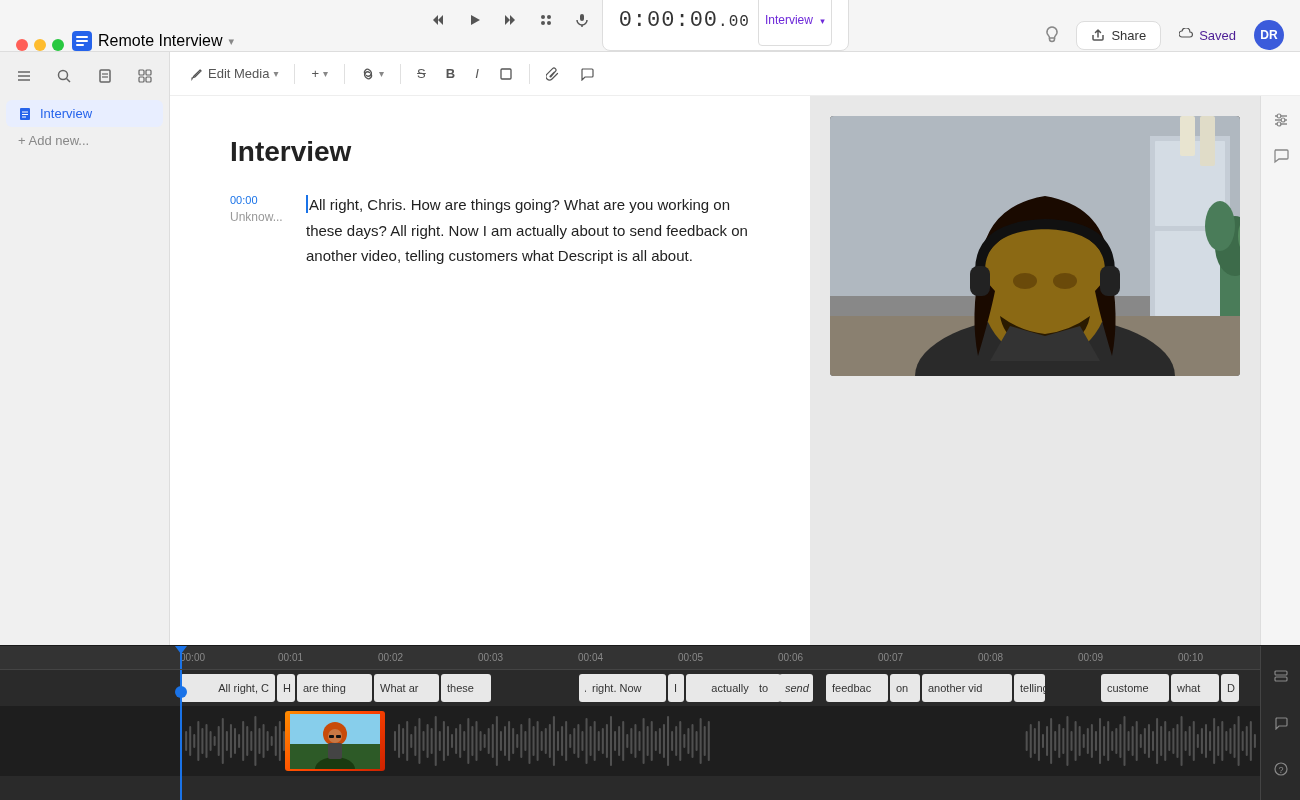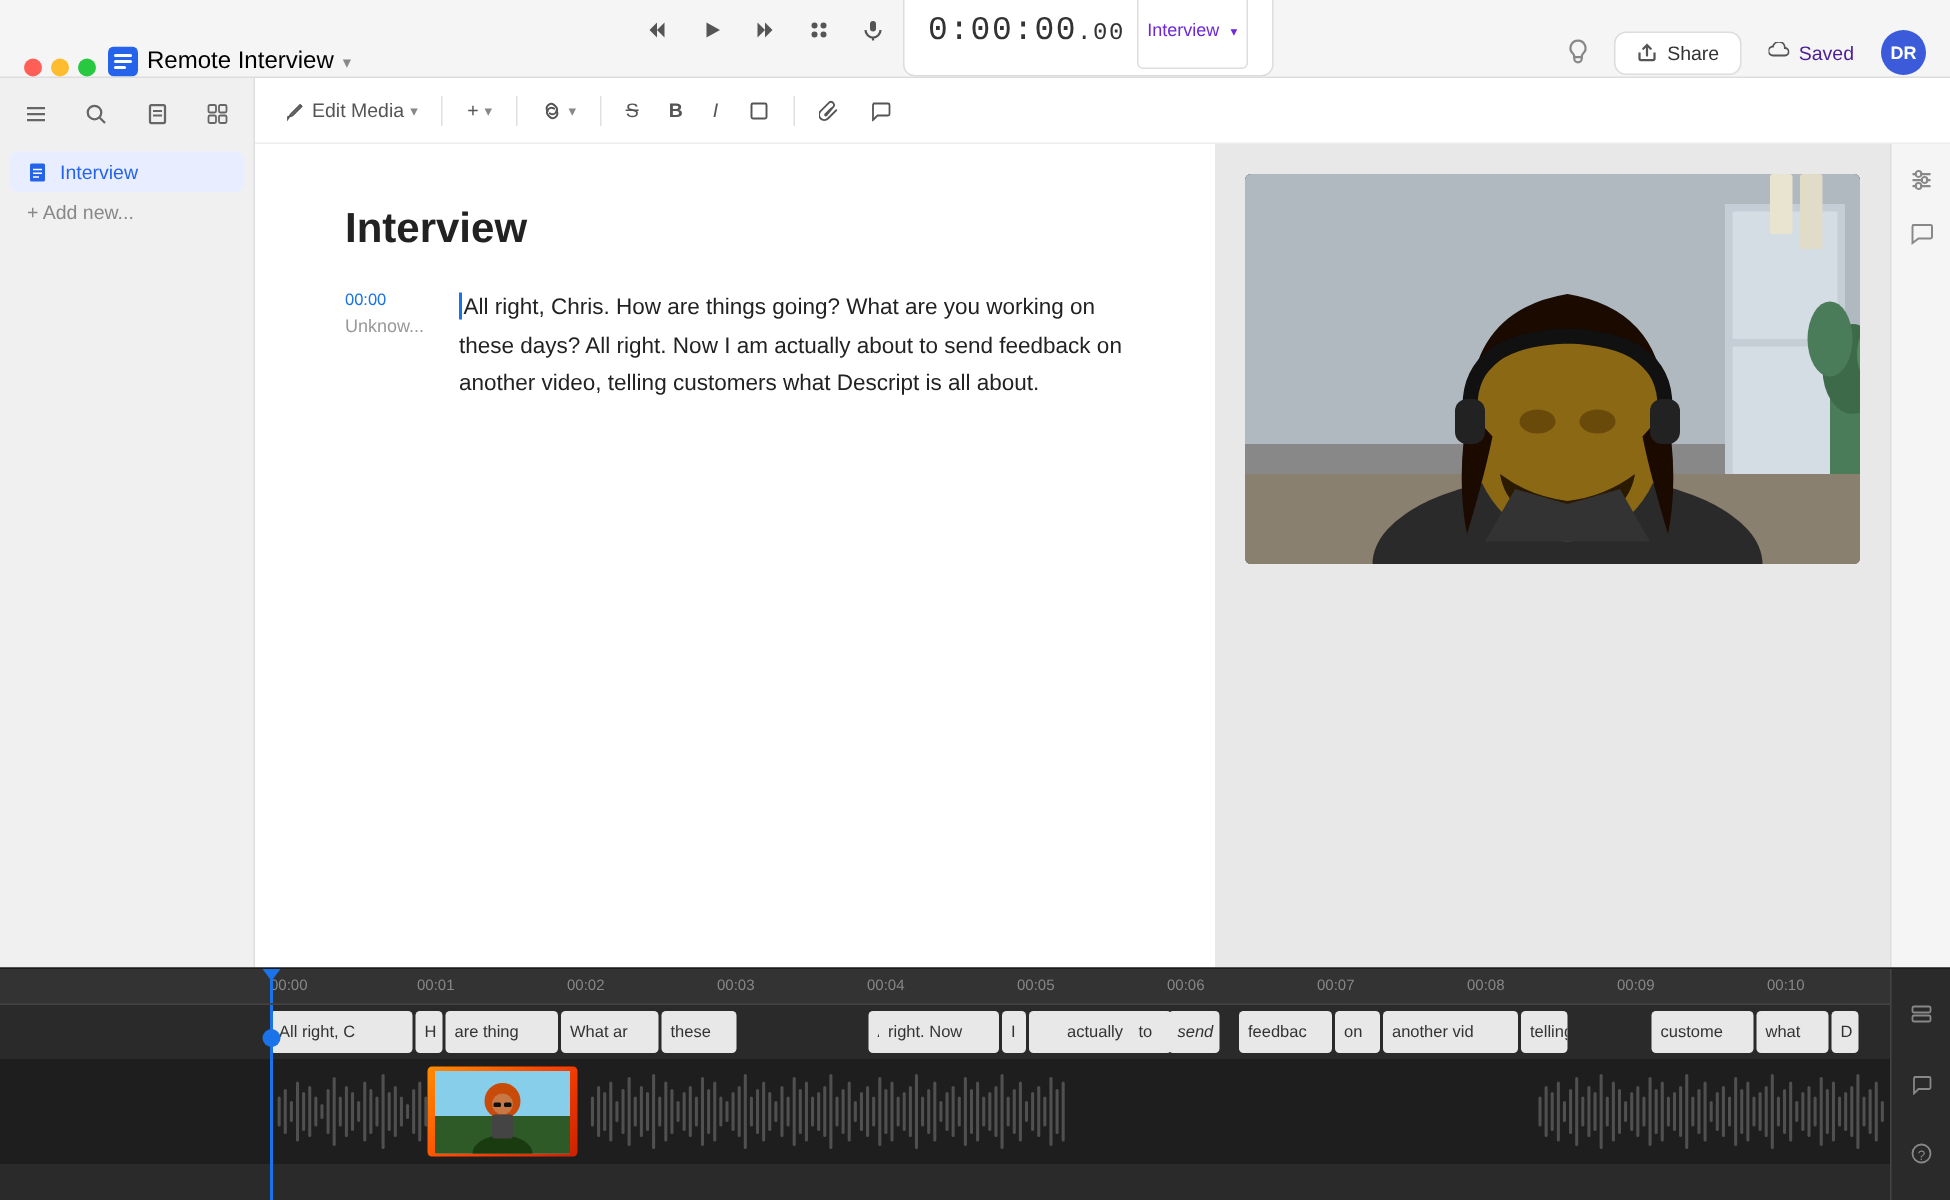--- a/index.html
+++ b/index.html
@@ -681,21 +681,21 @@
     <div class="ruler-tick" style="left:1178px;">00:10</div>
   </div>
 
   <div id="timeline-tracks">
 
     <div class="playhead-vertical">
       <div class="playhead-circle"></div>
     </div>
 
     <div class="word-track" style="position:relative;height:36px;background:#2a2a2a;">
-      <div class="word-chip" style="left:180px;width:95px;">
+      <div class="word-chip" style="left:180px;width:95px;justify-content:flex-end;">
           <span>All right, C</span>
         </div>
       <div class="word-chip" style="left:277px;width:18px;">
           <span>H</span>
         </div>
       <div class="word-chip" style="left:297px;width:75px;">
           <span>are thing</span>
         </div>
       <div class="word-chip" style="left:374px;width:65px;">
           <span>What ar</span>

